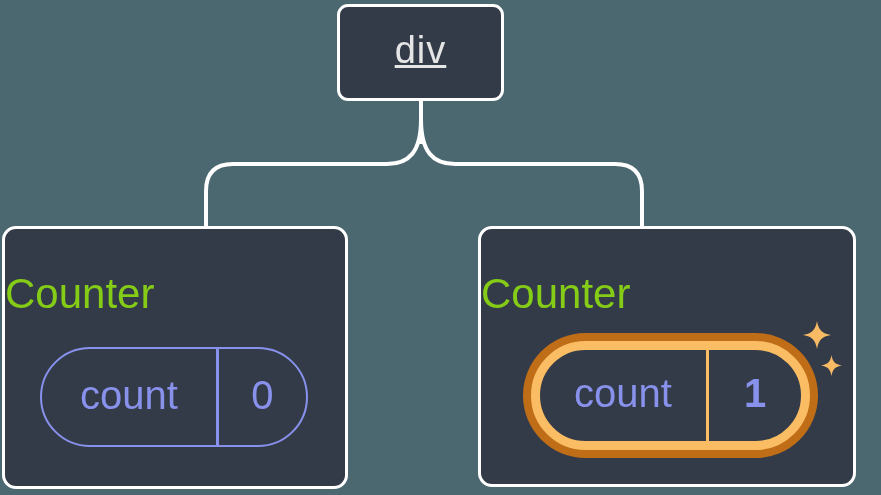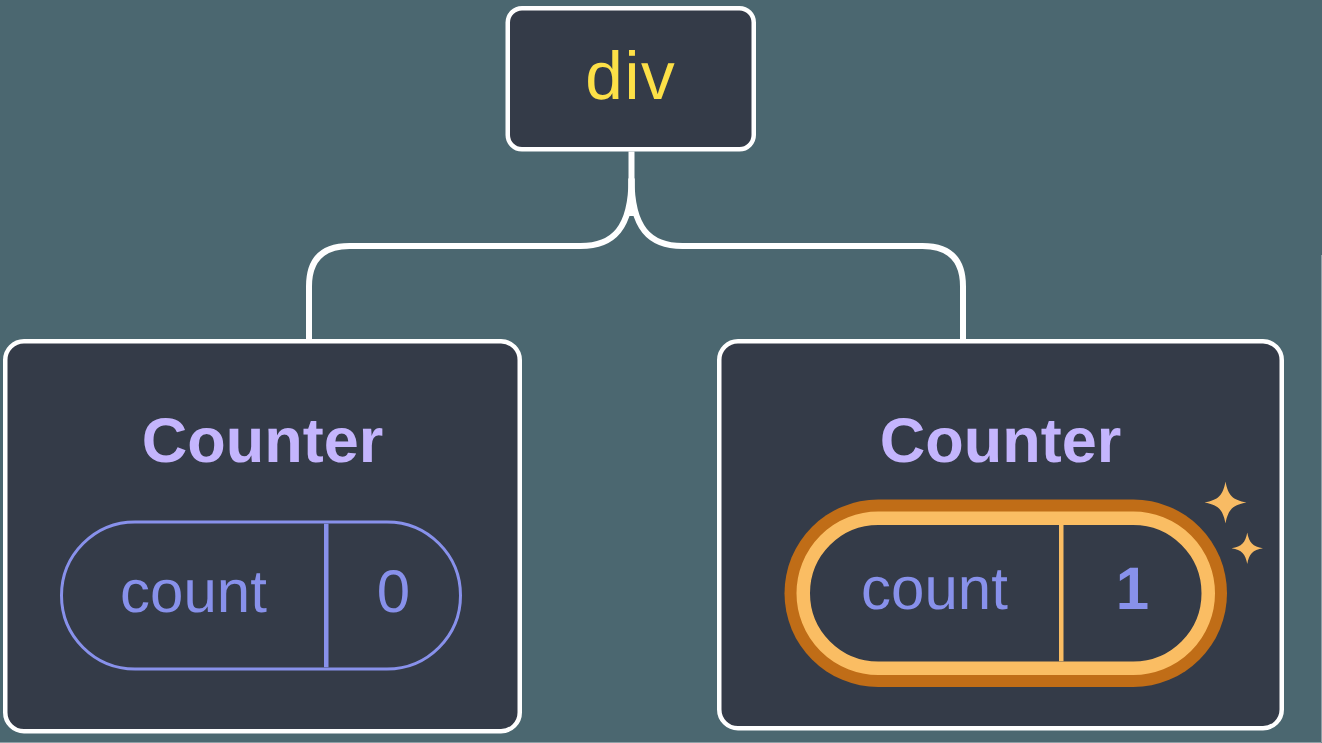--- a/index.html
+++ b/index.html
@@ -28,46 +28,47 @@
     width: 167px; height: 97px;
     background: #343B48;
     border: 3.5px solid #FFFFFF;
     border-radius: 11px;
     display: flex;
     align-items: center;
     justify-content: center;
     z-index: 2;
   }
   .root-node .root-label {
-    color: #fde047;
-    font-size: 45px;
+    color: #e5e5e5;
+    font-size: 38px;
     font-weight: 500;
     letter-spacing: 1px;
     padding-bottom: 4px;
+    text-decoration: underline;
   }
 
   
   .card {
     position: absolute;
     background: #343B48;
     border: 3px solid #FFFFFF;
     border-radius: 14px;
     z-index: 2;
   }
   .card-left  { left: 2px;   top: 226px; width: 346px; height: 263px; }
   .card-right { left: 478px; top: 226px; width: 378px; height: 261px; }
 
   .card-title {
     position: absolute;
     top: 42px; left: 0;
     width: 100%;
-    text-align: center;
-    color: #c4b5fd;
+    text-align: left;
+    color: #84cc16;
     font-size: 42px;
-    font-weight: 700;
+    font-weight: 400;
     line-height: 46px;
   }
 
   
   .pill {
     position: absolute;
     left: 35px; top: 118px;
     width: 268px; height: 100px;
     border: 2.5px solid #8891EB;
     border-radius: 999px;

